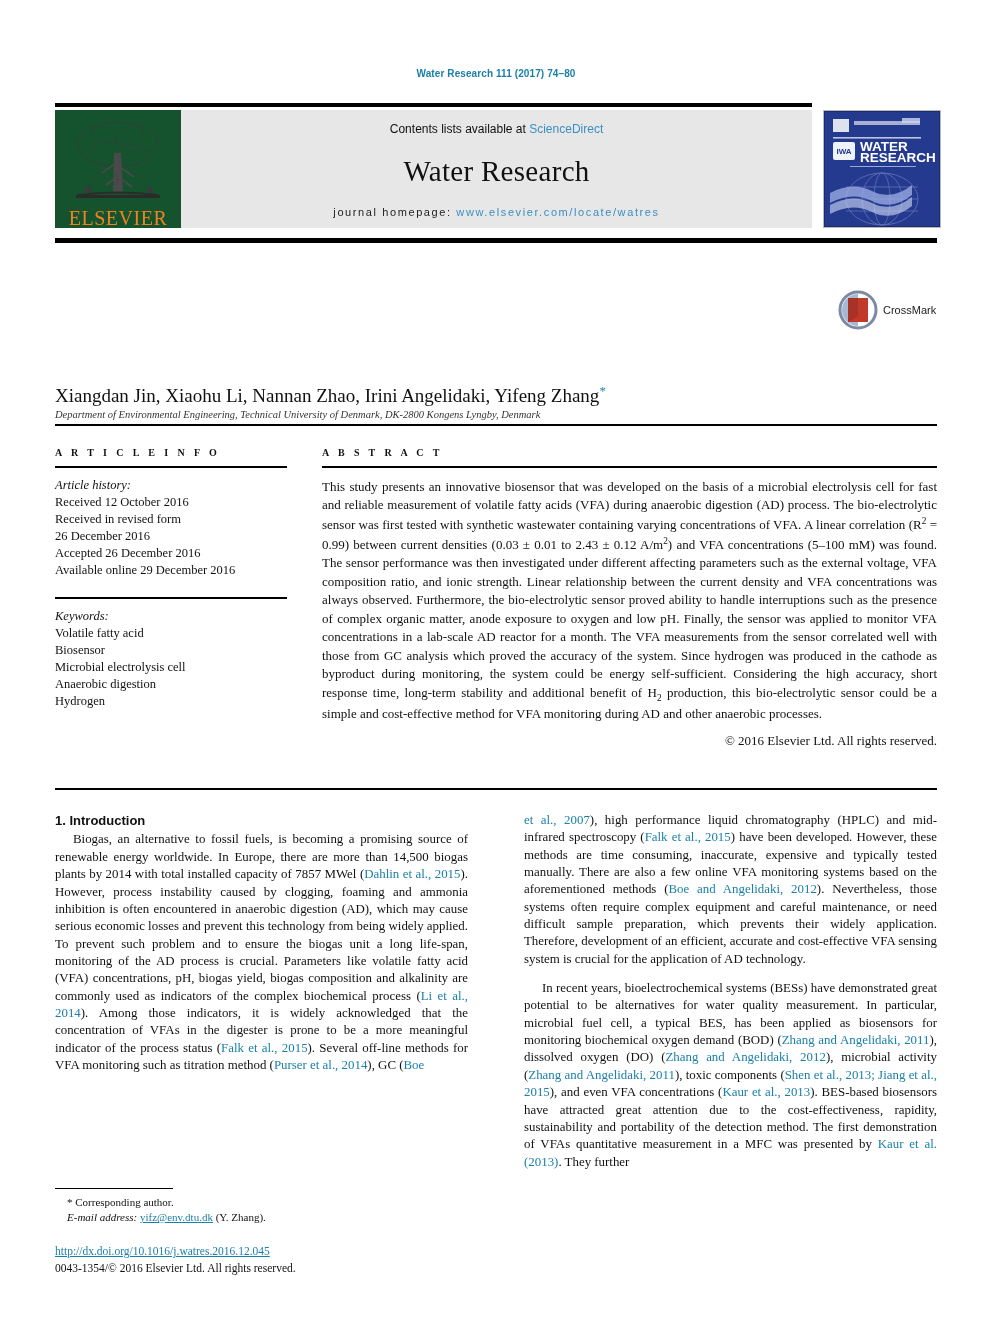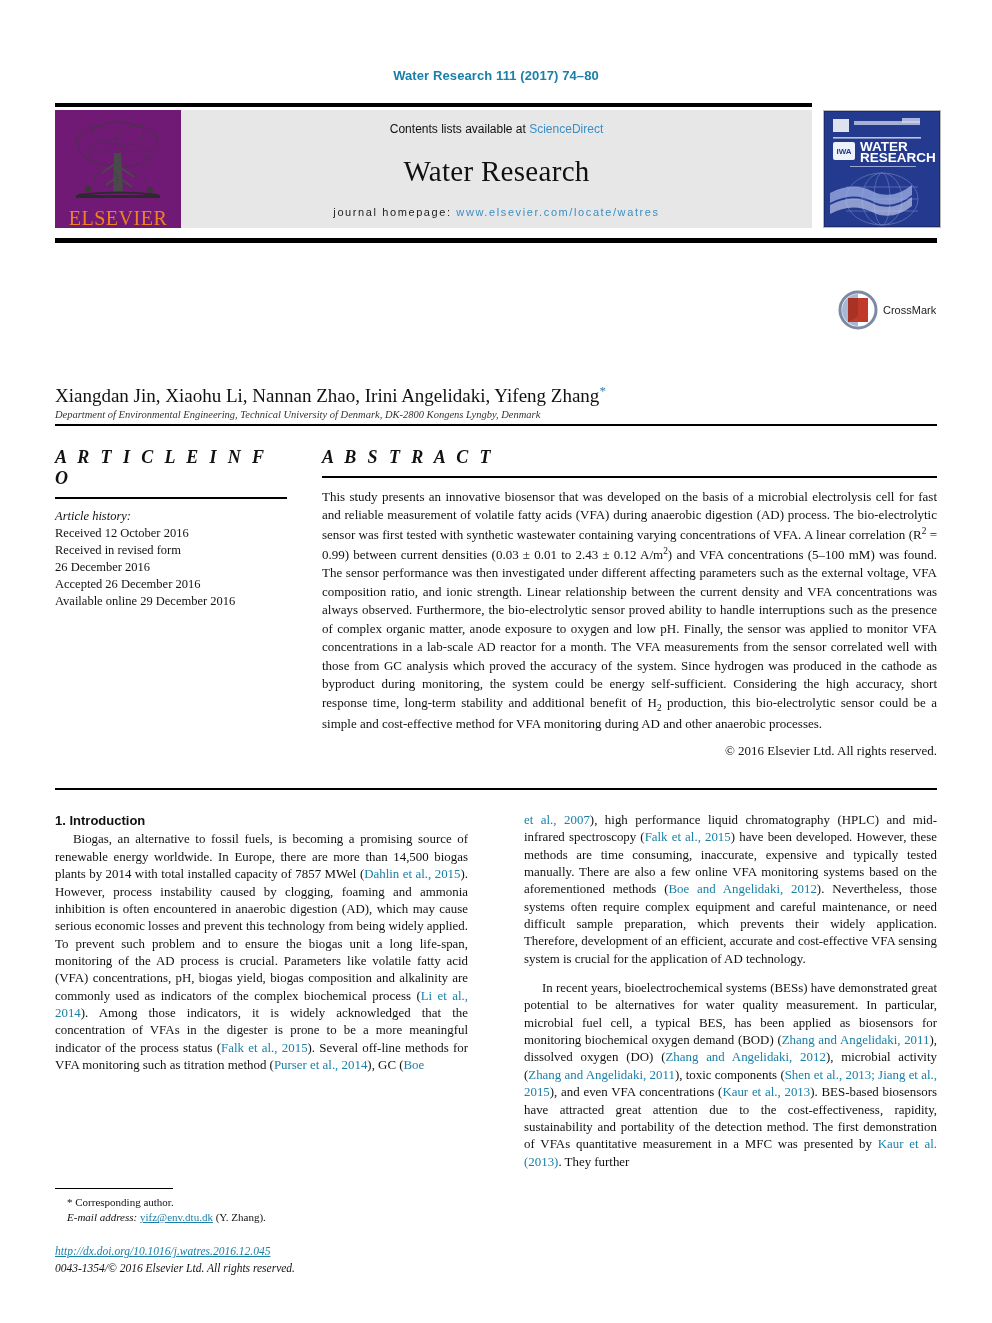--- a/index.html
+++ b/index.html
@@ -16,39 +16,39 @@
     overflow: hidden;
   }
   .page { position: relative; width: 992px; height: 1323px; }
 
   
   .runhead {
     position: absolute;
     top: 68px; left: 0; width: 992px;
     text-align: center;
     font-family: "Liberation Sans", sans-serif;
-    font-size: 13px;
+    font-size: 10px;
     font-weight: bold;
     color: #1a7fa8;
     letter-spacing: .1px;
   }
 
   
   .masthead-rule {
     position: absolute; top: 103px; left: 55px;
     width: 757px; height: 4px; background: #000;
   }
   .masthead {
     position: absolute; top: 110px; left: 55px;
     width: 757px; height: 118px;
   }
   .elsevier-box {
     position: absolute; left: 0; top: 0;
     width: 126px; height: 118px;
-    background: #701a75;
+    background: #14532d;
     display: flex; flex-direction: column;
     align-items: center; justify-content: flex-end;
   }
   .tree-svg { display:block; }
   .elsevier-word {
     font-family: "Liberation Serif", serif;
     font-size: 20px;
     color: #F08020;
     letter-spacing: .5px;
     line-height: 1;
@@ -129,25 +129,24 @@
   .crossmark .cm-label {
     font-family: "Liberation Sans", sans-serif;
     font-size: 11px; font-weight: normal; color: #222;
   }
 
   
   .rule-mid { position: absolute; left: 55px; width: 882px; height: 2px; background: #000; }
 
   .sec-head {
     font-family: "Liberation Serif", serif;
-    font-size: 18px;
+    font-size: 10px;
     font-weight: bold;
     letter-spacing: 3.4px;
     color: #111;
-    font-style: italic;
   }
   .info-col {
     position: absolute; left: 55px; top: 447px; width: 232px;
   }
   .abs-col {
     position: absolute; left: 322px; top: 447px; width: 615px;
   }
   .thin-rule { height: 2px; background: #000; margin-top: 8px; }
   .info-body {
     margin-top: 9px;
@@ -217,21 +216,20 @@
   .fn-line { text-indent: 12px; }
   .fn-email { font-style: italic; }
 
   .docfoot {
     position: absolute;
     left: 55px; top: 1243px;
     width: 430px;
     font-size: 11.5px;
     line-height: 1.45;
     color: #111;
-    font-style: italic;
   }
   .docfoot .doi { color: #1a7fa8; text-decoration: underline; }
 
   sup.sm { font-size: .72em; vertical-align: super; }
   sub.sm { font-size: .72em; vertical-align: sub; }
 </style>
 </head>
 <body>
 
 <div class="page">
@@ -317,20 +315,31 @@
     <div class="sec-head">A R T I C L E   I N F O</div>
     <div class="thin-rule"></div>
     <div class="info-body">
       <div class="it">Article history:</div>
       <div>Received 12 October 2016</div>
       <div>Received in revised form</div>
       <div>26 December 2016</div>
       <div>Accepted 26 December 2016</div>
       <div>Available online 29 December 2016</div>
     </div>
+    <div class="kw-block">
+      <div class="kw-rule"></div>
+      <div class="info-body" style="margin-top:0;">
+        <div class="it">Keywords:</div>
+        <div>Volatile fatty acid</div>
+        <div>Biosensor</div>
+        <div>Microbial electrolysis cell</div>
+        <div>Anaerobic digestion</div>
+        <div>Hydrogen</div>
+      </div>
+    </div>
   </div>
 
   <div class="abs-col">
     <div class="sec-head">A B S T R A C T</div>
     <div class="thin-rule"></div>
     <div class="abs-body"><span>This study presents an innovative biosensor that was developed on the basis of a microbial electrolysis cell for fast and reliable measurement of volatile fatty acids (VFA) during anaerobic digestion (AD) process. The bio-electrolytic sensor was first tested with synthetic wastewater containing varying concentrations of VFA. A linear correlation (R</span><sup class="sm">2</sup><span> = 0.99) between current densities (0.03 ± 0.01 to 2.43 ± 0.12 A/m</span><sup class="sm">2</sup><span>) and VFA concentrations (5–100 mM) was found. The sensor performance was then investigated under different affecting parameters such as the external voltage, VFA composition ratio, and ionic strength. Linear relationship between the current density and VFA concentrations was always observed. Furthermore, the bio-electrolytic sensor proved ability to handle interruptions such as the presence of complex organic matter, anode exposure to oxygen and low pH. Finally, the sensor was applied to monitor VFA concentrations in a lab-scale AD reactor for a month. The VFA measurements from the sensor correlated well with those from GC analysis which proved the accuracy of the system. Since hydrogen was produced in the cathode as byproduct during monitoring, the system could be energy self-sufficient. Considering the high accuracy, short response time, long-term stability and additional benefit of H</span><sub class="sm">2</sub><span> production, this bio-electrolytic sensor could be a simple and cost-effective method for VFA monitoring during AD and other anaerobic processes.</span></div>
     <div class="copyline">© 2016 Elsevier Ltd. All rights reserved.</div>
   </div>
 
   <div class="rule-body"></div>

